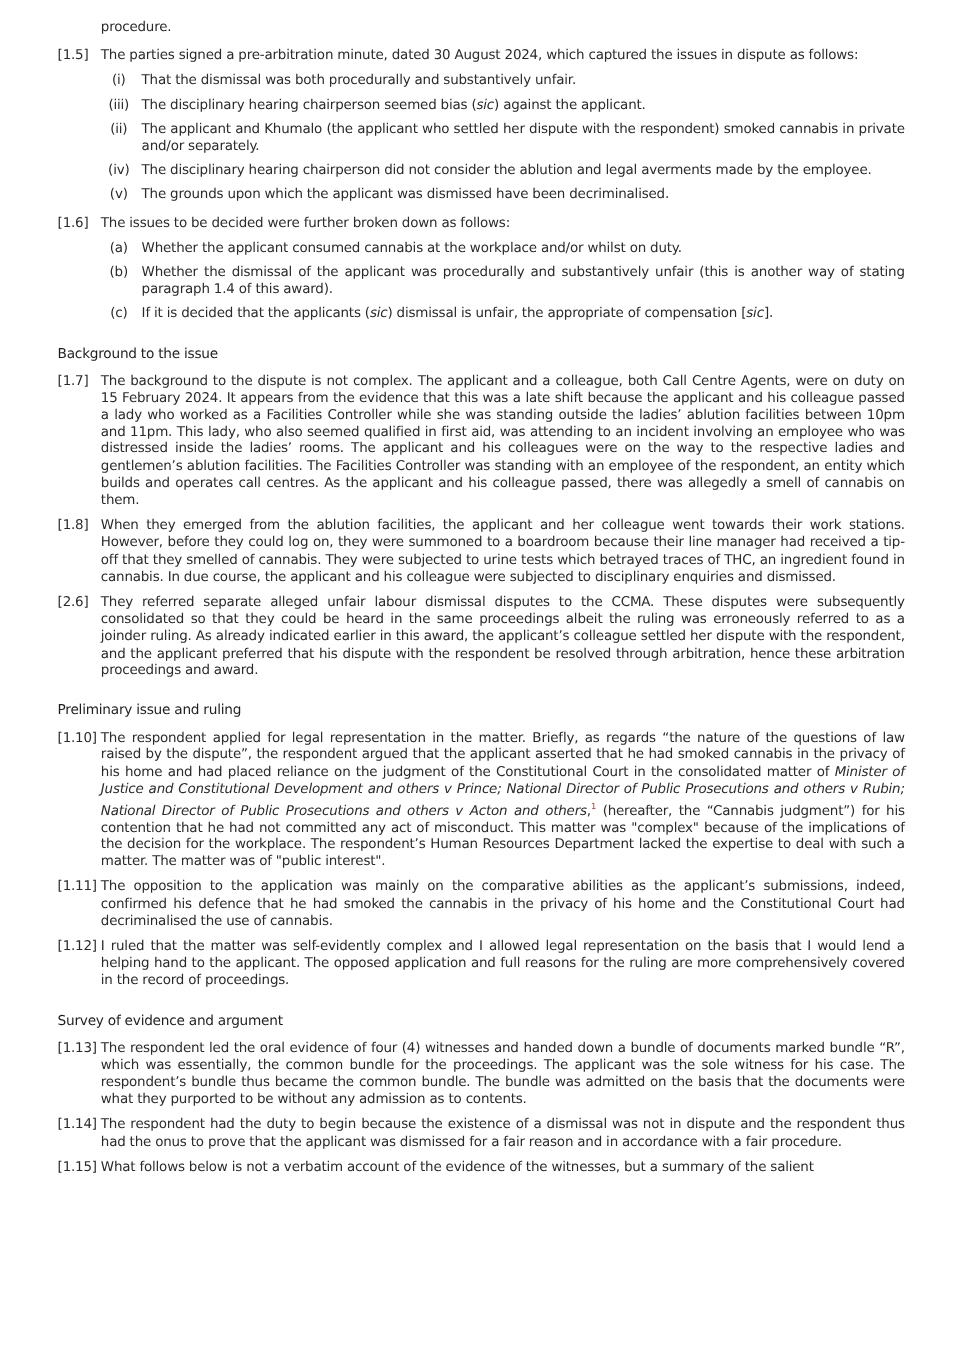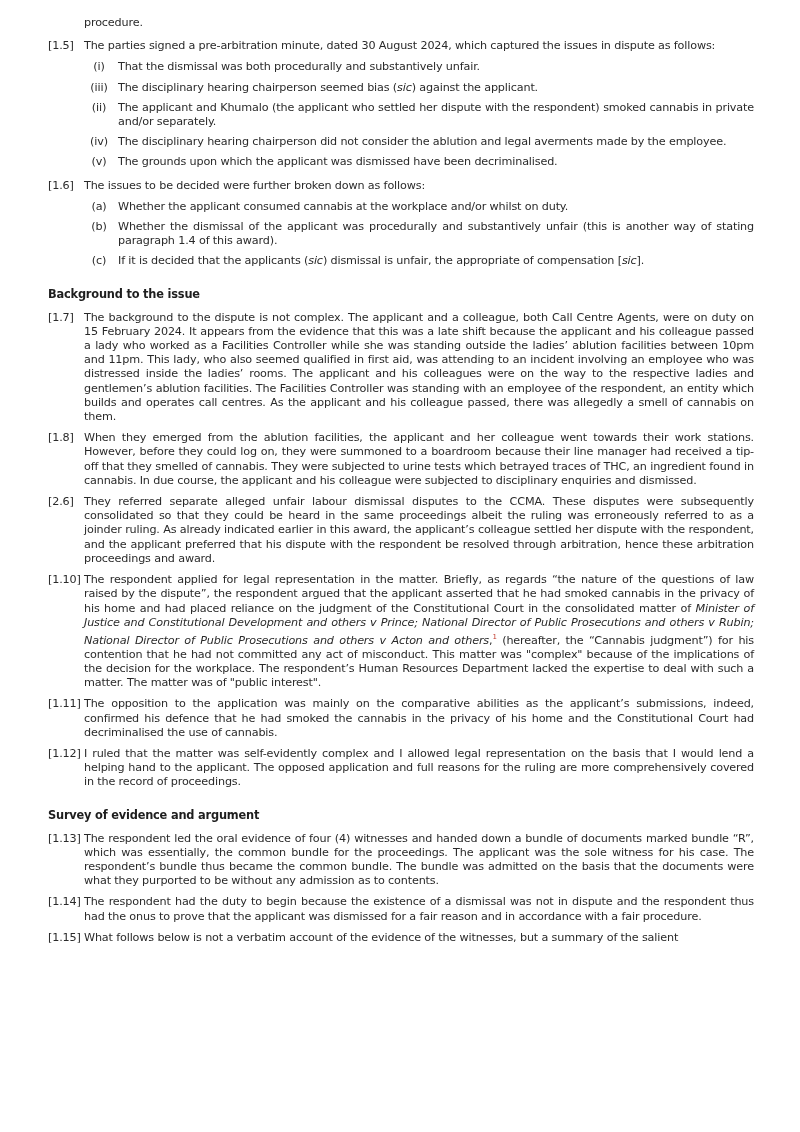--- a/index.html
+++ b/index.html
@@ -8,21 +8,21 @@
     font-family: "DejaVu Sans", sans-serif; color: #2a2a2a;
   }
   .page { position: absolute; left: 48px; top: 16px; width: 706px; }
   .para { position: relative; padding-left: 36px; font-size: 11.2px; line-height: 14.2px;
           text-align: justify; margin: 0 0 7px 0; letter-spacing: -0.15px; }
   .para .num { position: absolute; left: 0; top: 0; }
   .cont { padding-left: 36px; font-size: 11.2px; line-height: 14.2px; margin: 0 0 9px 0; letter-spacing: -0.15px; }
   .sub { position: relative; padding-left: 70px; font-size: 11.2px; line-height: 14.2px;
          text-align: justify; margin: 0 0 6px 0; letter-spacing: -0.15px; }
   .sub .lbl { position: absolute; left: 36px; top: 0; width: 30px; text-align: center; }
-  .heading { font-family: "DejaVu Sans", sans-serif; font-weight: bold; font-size: 11.4px;
+  .heading { font-family: "DejaVu Sans", sans-serif; font-weight: normal; font-size: 11.4px;
              margin: 18px 0 10px 0; color: #1e1e1e; letter-spacing: -0.2px; }
   .fn { color: #c0392b; font-size: 7px; vertical-align: super; }
   i { font-style: italic; }
 </style>
 </head>
 <body>
 
 <div class="page">
 
   <p class="cont">procedure.</p>
@@ -77,20 +77,21 @@
   </div>
   <div class="para">
     <span class="num">[1.8]</span>
     <span>When they emerged from the ablution facilities, the applicant and her colleague went towards their work stations. However, before they could log on, they were summoned to a boardroom because their line manager had received a tip-off that they smelled of cannabis. They were subjected to urine tests which betrayed traces of THC, an ingredient found in cannabis. In due course, the applicant and his colleague were subjected to disciplinary enquiries and dismissed.</span>
   </div>
   <div class="para">
     <span class="num">[2.6]</span>
     <span>They referred separate alleged unfair labour dismissal disputes to the CCMA. These disputes were subsequently consolidated so that they could be heard in the same proceedings albeit the ruling was erroneously referred to as a joinder ruling. As already indicated earlier in this award, the applicant’s colleague settled her dispute with the respondent, and the applicant preferred that his dispute with the respondent be resolved through arbitration, hence these arbitration proceedings and award.</span>
   </div>
 
+  <div class="heading">Preliminary issue and ruling</div>
 
   <div class="para">
     <span class="num">[1.10]</span>
     <span><span>The respondent applied for legal representation in the matter. Briefly, as regards “the nature of the questions of law raised by the dispute”, the respondent argued that the applicant asserted that he had smoked cannabis in the privacy of his home and had placed reliance on the judgment of the Constitutional Court in the consolidated matter of </span><i>Minister of Justice and Constitutional Development and others v Prince; National Director of Public Prosecutions and others v Rubin; National Director of Public Prosecutions and others v Acton and others</i><span>,</span><sup class="fn">1</sup><span> (hereafter, the “Cannabis judgment”) for his contention that he had not committed any act of misconduct. This matter was "complex" because of the implications of the decision for the workplace. The respondent’s Human Resources Department lacked the expertise to deal with such a matter. The matter was of "public interest".</span></span>
   </div>
   <div class="para">
     <span class="num">[1.11]</span>
     <span>The opposition to the application was mainly on the comparative abilities as the applicant’s submissions, indeed, confirmed his defence that he had smoked the cannabis in the privacy of his home and the Constitutional Court had decriminalised the use of cannabis.</span>
   </div>
   <div class="para">

